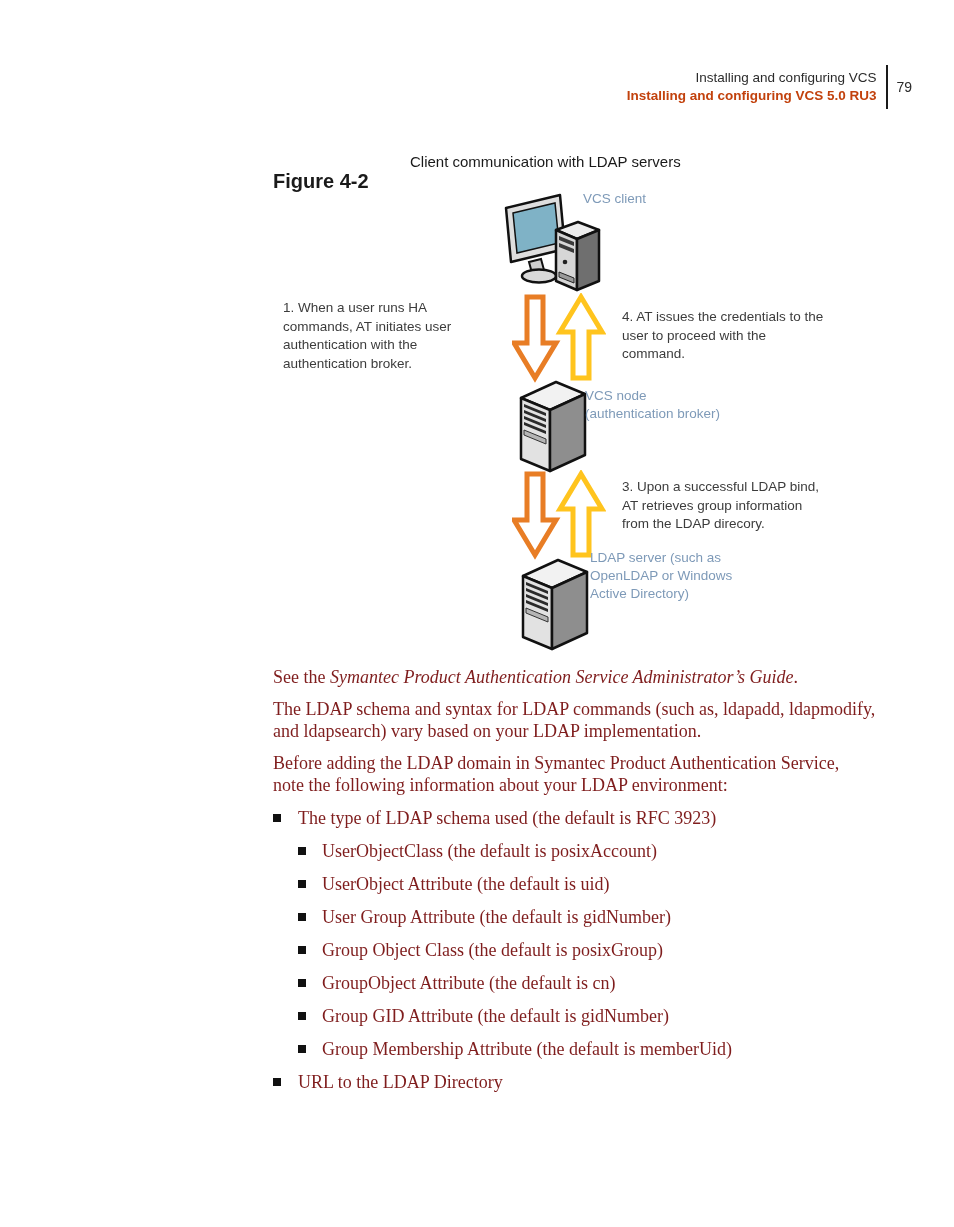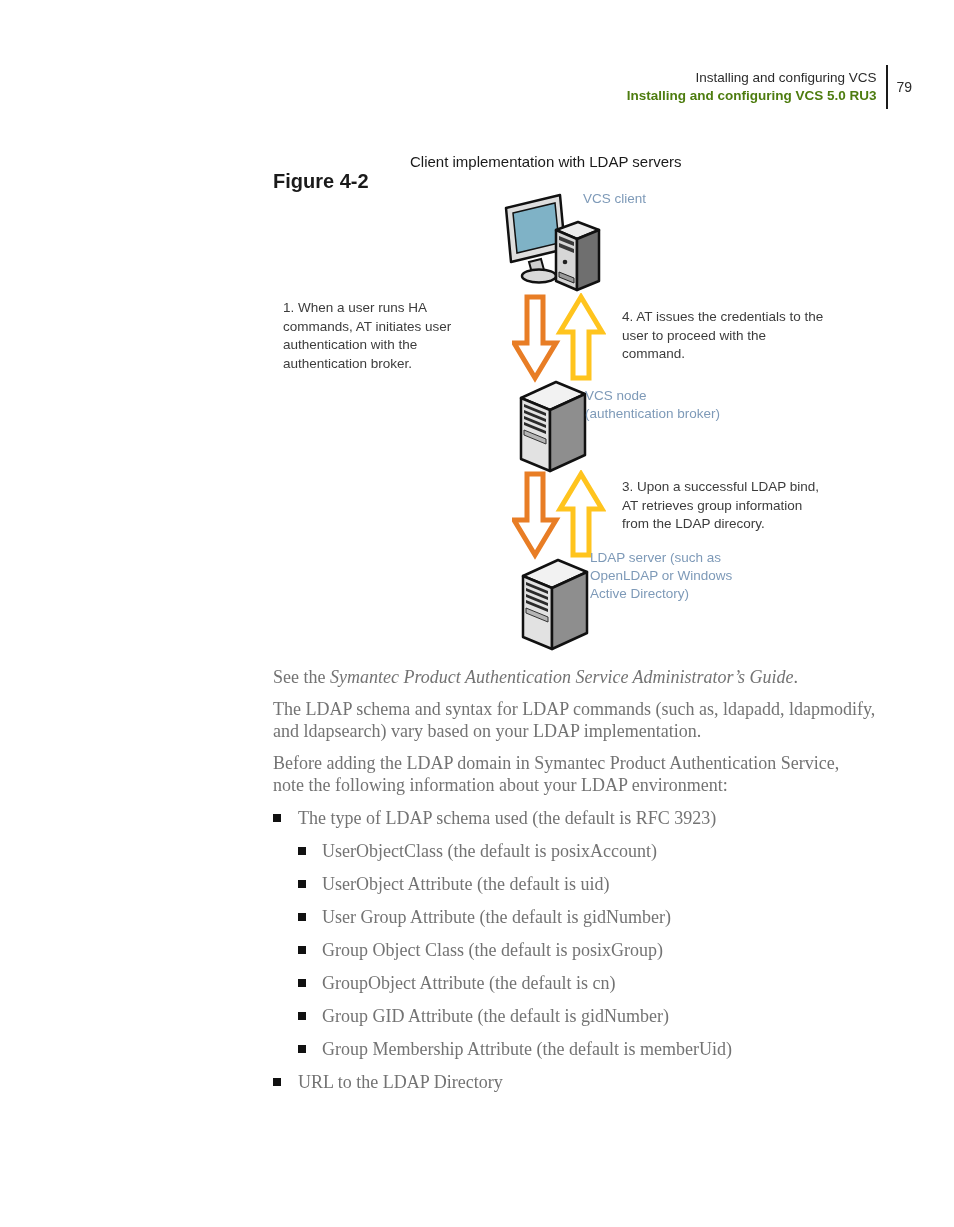--- a/index.html
+++ b/index.html
@@ -6,21 +6,21 @@
   .page{
     position:relative;
     width:954px;height:1227px;
     background:#ffffff;
     font-family:"Liberation Sans", sans-serif;
     overflow:hidden;
   }
   
   .header{position:absolute;top:64px;right:42px;display:flex;align-items:center;}
   .header-lines{text-align:right;font-size:13.5px;line-height:18px;color:#2b2b2b;}
-  .header-line2{font-weight:bold;color:#4d7c0f;}
+  .header-line2{font-weight:bold;color:#c2410c;}
   .header-rule{width:2px;height:44px;background:#1a1a1a;margin:1px 8px 0 10px;}
   .pagenum{font-size:14px;line-height:18px;color:#2b2b2b;}
 
   
   .fig-label{position:absolute;left:273px;top:170px;font-size:20px;font-weight:bold;color:#1a1a1a;}
   .fig-caption{position:absolute;left:410px;top:153px;font-size:15px;color:#1a1a1a;}
 
   
   .diagram{position:absolute;left:0;top:0;width:954px;height:660px;}
   .dg-abs{position:absolute;}
@@ -30,21 +30,21 @@
   }
   .dg-step{
     font-size:13.5px;line-height:18.5px;color:#3c3c3c;
     white-space:pre-line;
   }
 
   
   .body-copy{
     position:absolute;left:273px;top:666px;width:625px;
     font-family:"Liberation Serif", serif;
-    font-size:18px;line-height:22px;color:#737373;
+    font-size:18px;line-height:22px;color:#7f1d1d;
   }
   .body-copy p{margin:0 0 10px 0;white-space:pre-line;}
   .italic{font-style:italic;}
   .bullets{list-style:none;margin:12px 0 0 0;padding:0;}
   .bullets li{position:relative;margin:0 0 12px 0;line-height:21px;}
   .bullets li.level1{padding-left:25px;}
   .bullets li.level2{margin-left:25px;padding-left:24px;}
   .sq{
     position:absolute;left:0;top:6px;width:8px;height:8px;background:#111;
     display:inline-block;
@@ -58,21 +58,21 @@
   <div class="header">
     <div class="header-lines">
       <div class="header-line1">Installing and configuring VCS</div>
       <div class="header-line2">Installing and configuring VCS 5.0 RU3</div>
     </div>
     <div class="header-rule"></div>
     <div class="pagenum">79</div>
   </div>
 
   <div class="fig-label">Figure 4-2</div>
-  <div class="fig-caption">Client implementation with LDAP servers</div>
+  <div class="fig-caption">Client communication with LDAP servers</div>
 
   <div class="diagram">
 
     <svg class="dg-abs" style="left:498px;top:192px;" width="116" height="102" viewBox="0 0 116 102">
 
       <polygon points="8,16 62,3 67,57 13,70" fill="#dedede" stroke="#111" stroke-width="2.5" stroke-linejoin="round"></polygon>
       <polygon points="15,21 57,11 61,51 19,61" fill="#7fb2c6" stroke="#111" stroke-width="1.5"></polygon>
       <polygon points="31,70 43,67 46,78 34,81" fill="#cfcfcf" stroke="#111" stroke-width="2"></polygon>
       <ellipse cx="41" cy="84" rx="17" ry="6.5" fill="#d9d9d9" stroke="#111" stroke-width="2.5"></ellipse>
 

